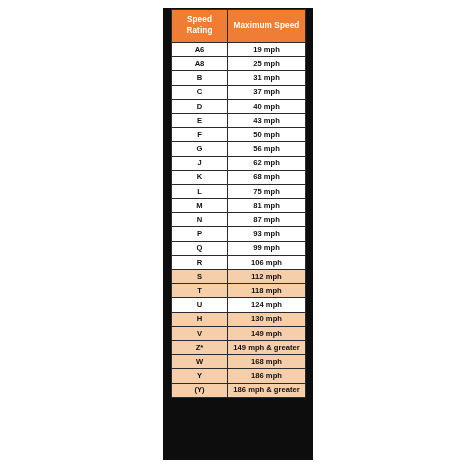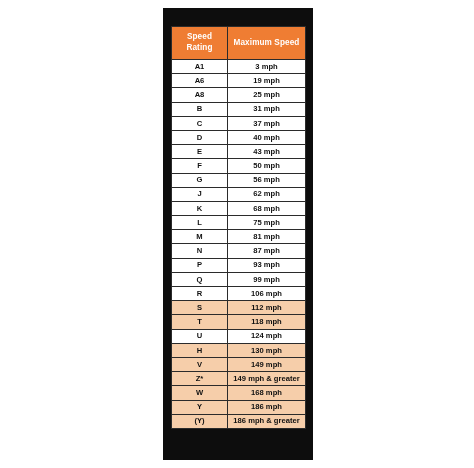--- a/index.html
+++ b/index.html
@@ -16,21 +16,21 @@
   }
 
   #card {
     position: absolute;
     left: 163px;
     top: 8px;
     width: 150px;
     height: 452px;
     background: #0d0d0d;
     box-sizing: border-box;
-    padding: 18px 8px 9px 8px;
+    padding: 1px 8px 9px 8px;
   }
 
   #table-wrap {
     width: 134px;
     background: #0d0d0d;
   }
 
   table.spec {
     width: 134px;
     border-collapse: collapse;
@@ -88,24 +88,20 @@
         <tr>
           <th class="hdr">
             <span>Speed</span><br>
             <span>Rating</span>
           </th>
           <th class="hdr">Maximum Speed</th>
         </tr>
       </thead>
       <tbody id="tbody">
           <tr>
-            <td class="rating">A1</td>
-            <td class="speed">3 mph</td>
-          </tr>
-          <tr>
             <td class="rating">A6</td>
             <td class="speed">19 mph</td>
           </tr>
           <tr>
             <td class="rating">A8</td>
             <td class="speed">25 mph</td>
           </tr>
           <tr>
             <td class="rating">B</td>
             <td class="speed">31 mph</td>

